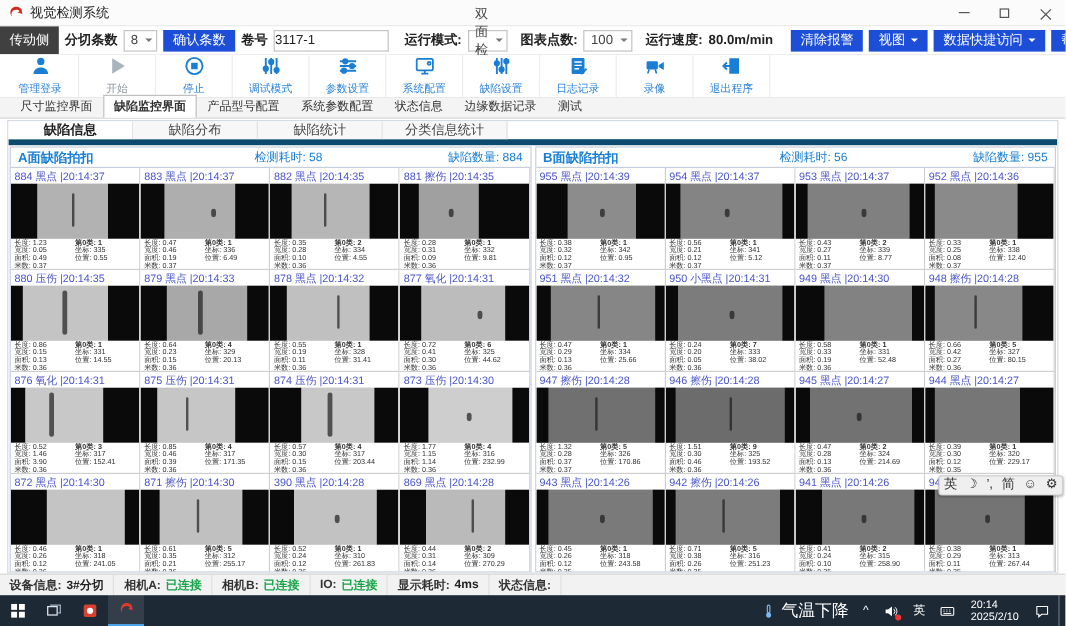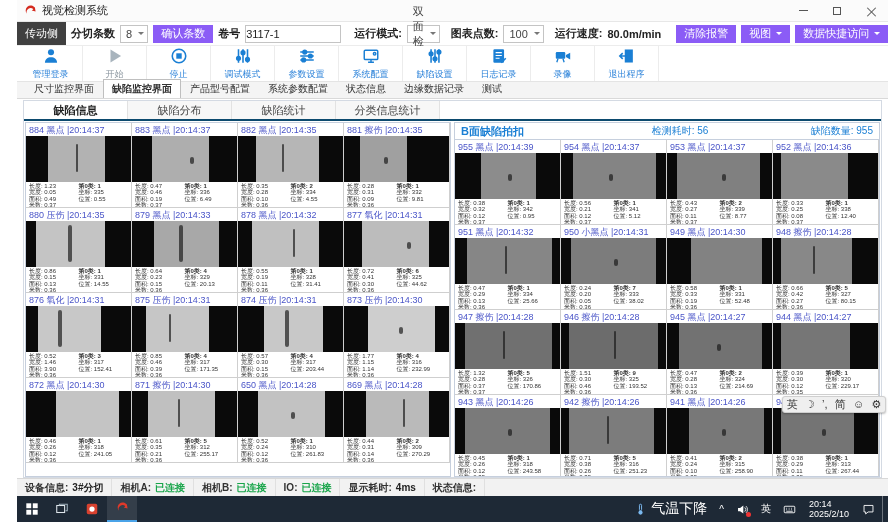--- a/index.html
+++ b/index.html
@@ -1,58 +1,58 @@
 <!DOCTYPE html>
 <html><head>
 <meta charset="utf-8">
 <style>
   * { box-sizing: border-box; margin: 0; padding: 0; }
   html,body { width:888px; height:522px; overflow:hidden; }
   body { font-family:"Liberation Sans", sans-serif; background:#fff; position:relative; font-size:11px; color:#333; }
-  .window { position:absolute; inset:0; display:flex; flex-direction:column;margin-left:17px; }
+  .window { position:absolute; inset:0; display:flex; flex-direction:column; }
 
   
   .titlebar { height:22px; background:#fbfbfb; border-bottom:1px solid #e7e7e7; display:flex; align-items:center; padding-left:6px; flex:none; }
   .logo { width:14px; height:14px; margin-right:5px; }
   .apptitle { font-size:11px; color:#222; flex:1; }
   .winbtns { display:flex; height:100%; }
   .winbtn { width:34px; height:100%; display:flex; align-items:center; justify-content:center; color:#444; cursor:pointer; }
   .glyph-min { width:9px; height:1px; background:#555; }
   .glyph-max { width:8px; height:8px; border:1px solid #555; }
   .glyph-close { position:relative; width:9px; height:9px; }
   .glyph-close::before,.glyph-close::after{ content:""; position:absolute; left:4px; top:0; width:1px; height:12px; background:#555; }
   .glyph-close::before{ transform:rotate(45deg);} .glyph-close::after{ transform:rotate(-45deg);}
 
   
   .toolbar1 { height:24px; background:#fff; border-bottom:1px solid #ececec; display:flex; align-items:center; gap:5px; flex:none; }
   .sidebtn { height:100%; background:#404040; color:#fff; font-size:11px; display:flex; align-items:center; padding:0 8px; flex:none; }
   .lbl { font-size:11px; color:#222; font-weight:bold; white-space:nowrap; }
   .combo { height:18px; border:1px solid #c4c4c4; background:#fff; display:flex; align-items:center; padding:0 3px 0 5px; color:#444; font-size:11px; }
   .combo .car { width:0; height:0; border:3.5px solid transparent; border-top-color:#777; margin:3px 0 0 6px; }
   .tinput { height:18px; border:1px solid #c4c4c4; font-size:11px; padding:0 0; color:#222; font-family:"Liberation Sans",sans-serif; }
-  .bluebtn { height:18px; background:#8b5cf6; color:#fff; border:none; font-size:11px; padding:0 8px; display:flex; align-items:center; gap:5px; cursor:pointer; white-space:nowrap; }
+  .bluebtn { height:18px; background:#1d4ed8; color:#fff; border:none; font-size:11px; padding:0 8px; display:flex; align-items:center; gap:5px; cursor:pointer; white-space:nowrap; }
   .bluebtn .car { width:0; height:0; border:3.5px solid transparent; border-top-color:#fff; margin-top:3px; }
   .spacer { flex:1; }
   .spd { font-weight:bold; color:#222; }
 
   
   .toolbar2 { height:36px; background:#fff; border-bottom:1px solid #e4e4e4; display:flex; align-items:stretch; padding-left:2px; flex:none; }
   .action { width:64px; display:flex; flex-direction:column; align-items:center; justify-content:center; gap:1px; border-right:1px solid #ececec; cursor:pointer; }
   .action svg { width:18px; height:18px; }
   .action .alabel { font-size:9px; color:#2b82d9; white-space:nowrap; }
   .action.disabled .alabel { color:#8a959e; }
 
   
   .tabs { height:17px; background:#f4f4f4; display:flex; align-items:flex-end; padding-left:8px; border-bottom:1px solid #d9d9d9; flex:none; }
   .tab { font-size:10px; color:#333; padding:2px 8px 2px; border:1px solid transparent; border-bottom:none; cursor:pointer; white-space:nowrap; }
   .tab.active { background:#fff; border-color:#bfbfbf; font-weight:bold; }
 
   
   .content { flex:1; margin:1px 6px 0; border:1px solid #d4dae3; display:flex; flex-direction:column; overflow:hidden; background:#fff; }
-  .subtabs { height:20px; display:flex; border-bottom:2px solid #0c4a6e; flex:none; }
+  .subtabs { height:20px; display:flex; border-bottom:5px solid #0c4a6e; flex:none; }
   .subtab { width:104px; display:flex; align-items:center; justify-content:center; font-size:11px; color:#444; border-right:1px solid #e2e2e2; background:#f7f7f7; cursor:pointer; }
   .subtab.active { background:#fff; font-weight:bold; color:#222; }
   .panels { flex:1; display:flex; gap:3px; padding:1px 1px 0; overflow:hidden; }
   .panel { flex:1; border:1px solid #c6cfdd; display:flex; flex-direction:column; overflow:hidden; }
   .phead { height:17px; display:flex; align-items:center; padding:0 6px; border-bottom:1px solid #c6cfdd; flex:none; }
   .ptitle { font-size:11px; font-weight:bold; color:#1a7fd4; flex:1; }
   .pstat  { font-size:10px; color:#1a7fd4; }
   .pstat.mid { flex:1; text-align:center; }
   .pstat.right { width:120px; text-align:right; }
   .grid { flex:1; display:grid; grid-template-columns:repeat(4,1fr); grid-auto-rows:85px; }
@@ -243,20 +243,25 @@
 
   <div class="content">
     <div class="subtabs" id="subtabs">
         <div class="subtab active">缺陷信息</div>
         <div class="subtab">缺陷分布</div>
         <div class="subtab">缺陷统计</div>
         <div class="subtab">分类信息统计</div>
       </div>
     <div class="panels" id="panels">
         <div class="panel">
+          <div class="phead">
+            <span class="ptitle">A面缺陷拍扣</span>
+            <span class="pstat mid">检测耗时:  58</span>
+            <span class="pstat right">缺陷数量:  884</span>
+          </div>
           <div class="grid">
             <div class="cell">
               <div class="cap">884 黑点 |20:14:37</div>
               <div class="thumb" style="background: rgb(178, 178, 178);">
                 <span class="bar" style="left: 0px; width: 22px;"></span>
                 <span class="bar" style="right: 0px; width: 26px;"></span>
                 <span class="mark" style="width: 2px; height: 60%; top: 18%; left: 48%;"></span>
               </div>
               <div class="info">
                 <div class="col">
@@ -538,21 +543,21 @@
                   <div>米数: 0.36</div>
                 </div>
                 <div class="col">
                   <div class="b">第0类: 5</div>
                   <div>坐标: 312</div>
                   <div>位置: 255.17</div>
                 </div>
               </div>
             </div>
             <div class="cell">
-              <div class="cap">650 黑点 |20:14:28</div>
+              <div class="cap">390 黑点 |20:14:28</div>
               <div class="thumb" style="background: rgb(194, 194, 194);">
                 <span class="bar" style="left: 0px; width: 20px;"></span>
                 <span class="bar" style="right: 0px; width: 18px;"></span>
                 <span class="mark" style="width: 4px; height: 7px; top: 45%; left: 50%;"></span>
               </div>
               <div class="info">
                 <div class="col">
                   <div>长度: 0.52</div>
                   <div>宽度: 0.24</div>
                   <div>面积: 0.12</div>

